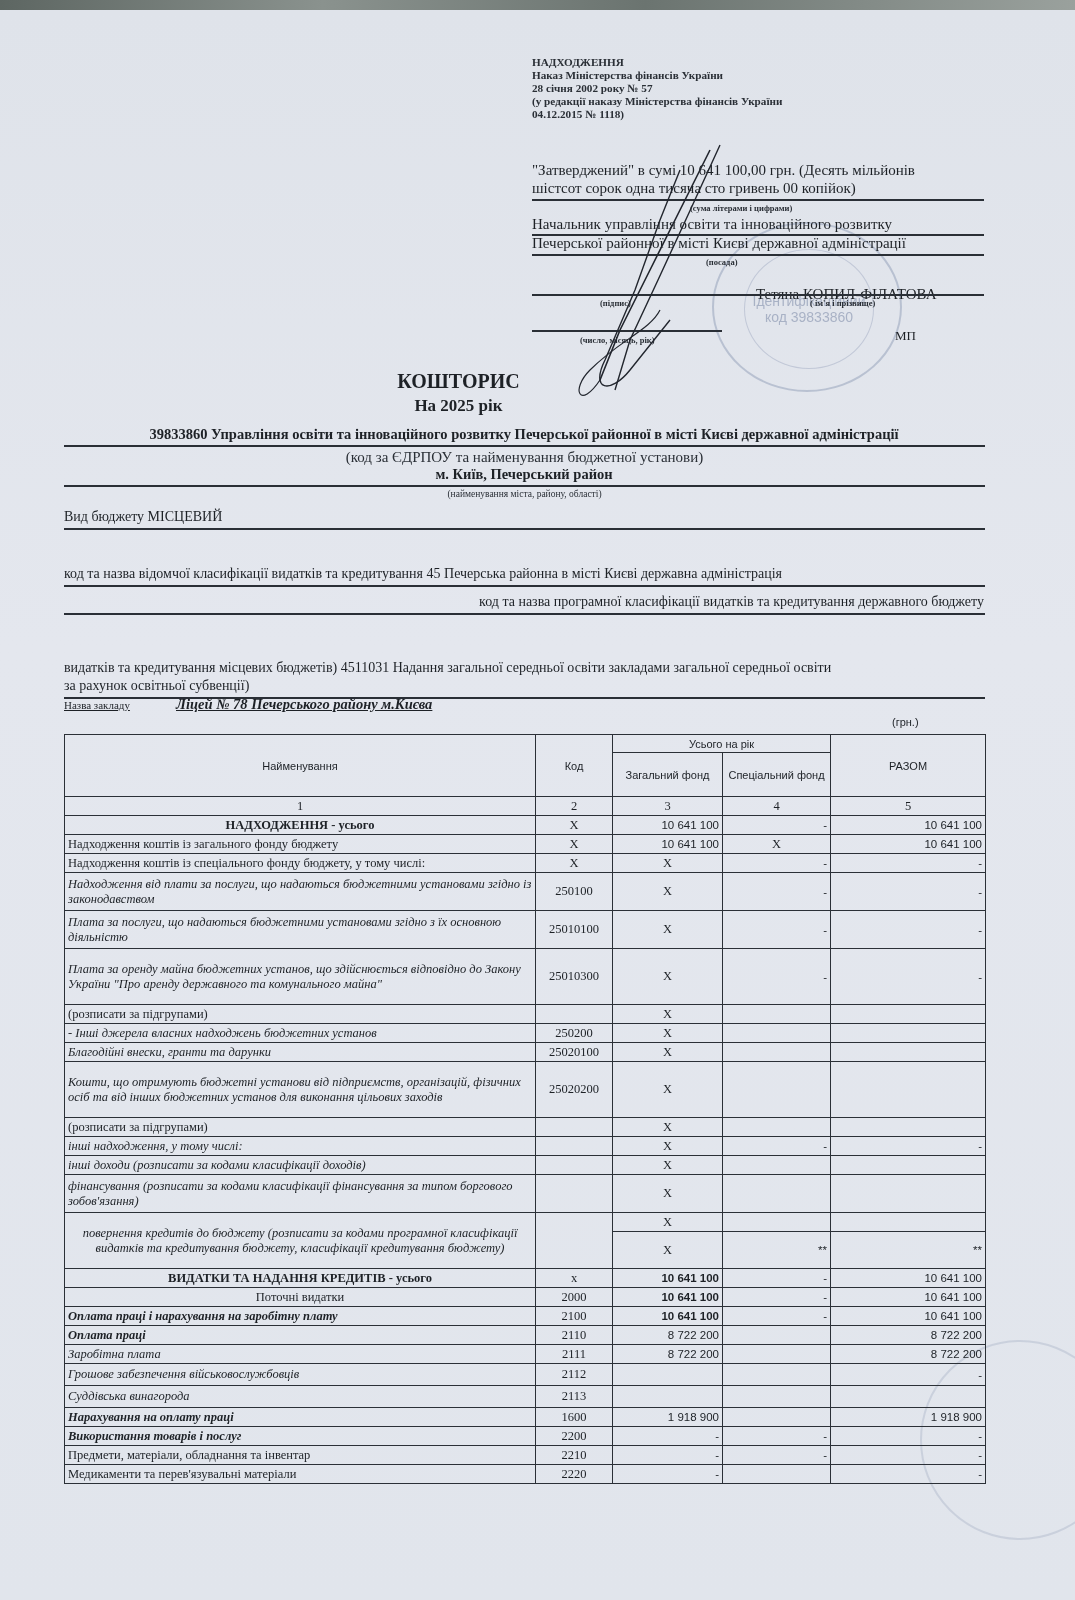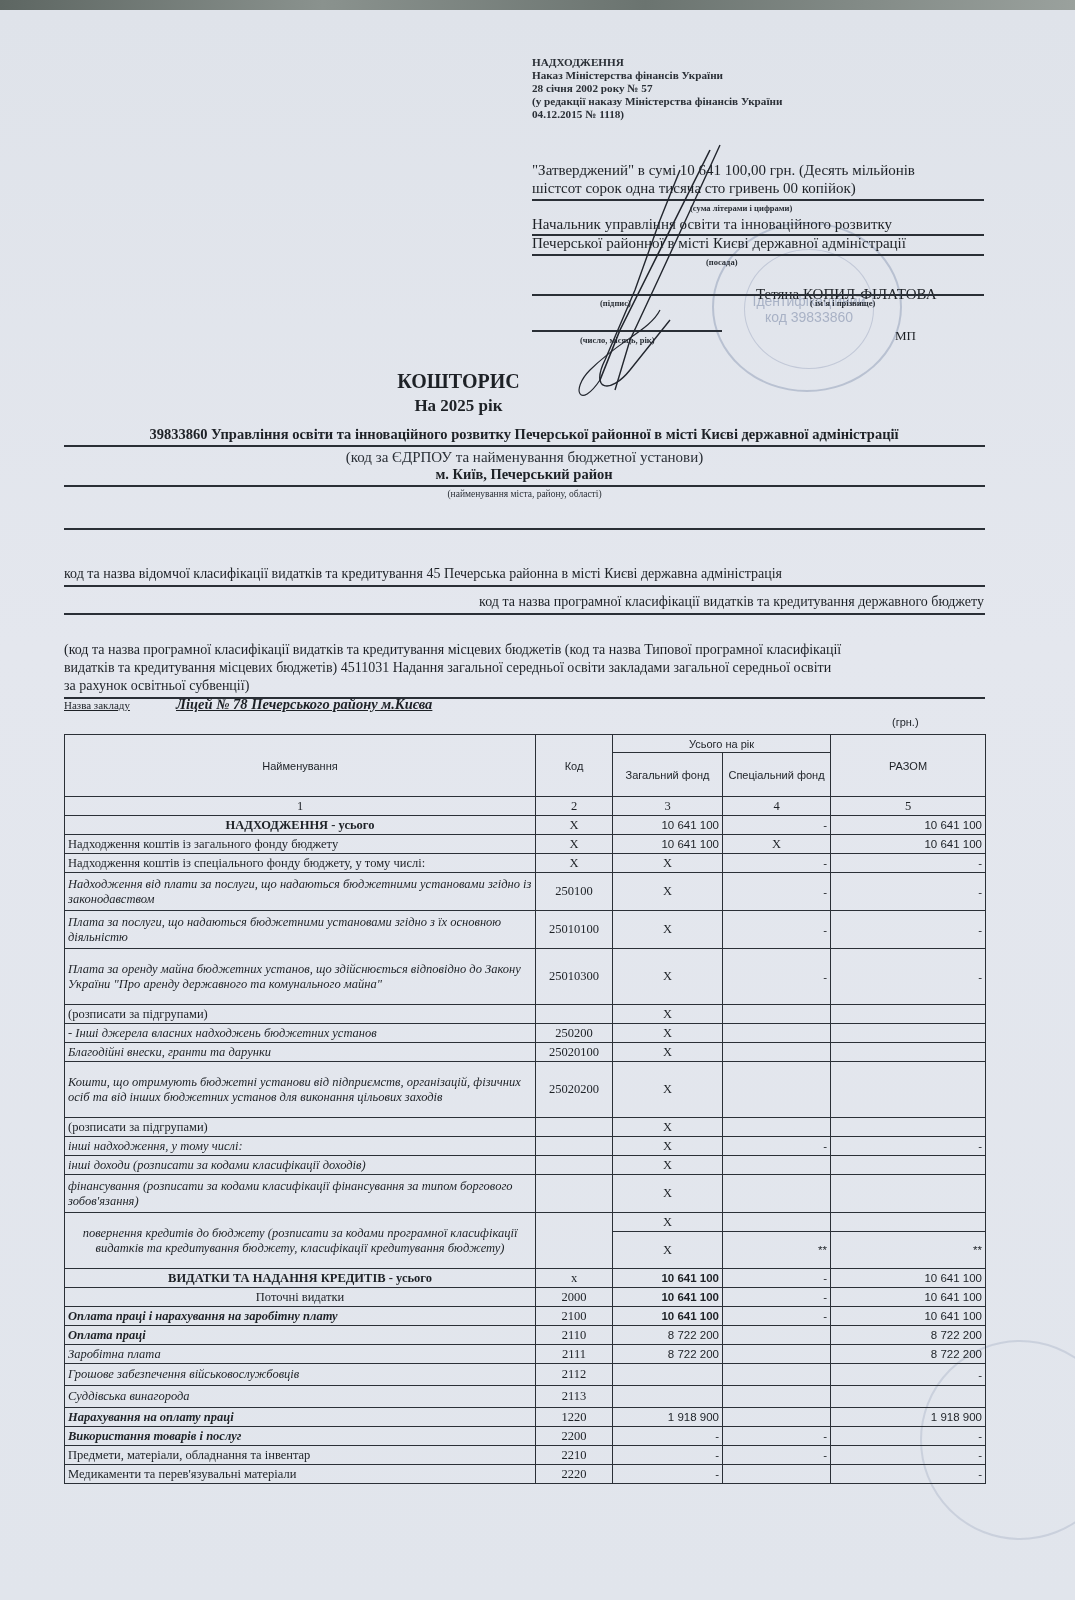--- a/index.html
+++ b/index.html
@@ -123,29 +123,29 @@
   <div class="title doc-year">На  2025 рік</div>
 
   <div class="org-line" style="top:416px;">39833860 Управління освіти та інноваційного розвитку Печерської районної в місті Києві державної адміністрації</div>
   <div class="line" style="left:64px; top:435px; width:921px;"></div>
   <div class="caption" style="left:64px; width:921px; top:439px; font-size:15px; font-weight:normal;">(код за ЄДРПОУ та найменування  бюджетної установи)</div>
 
   <div class="org-line" style="top:456px;">м. Київ, Печерський район</div>
   <div class="line" style="left:64px; top:475px; width:921px;"></div>
   <div class="caption" style="left:64px; width:921px; top:479px; font-size:9.5px; font-weight:normal;">(найменування міста, району, області)</div>
 
+  <div class="plain-line" style="top:499px;">Вид бюджету  МІСЦЕВИЙ</div>
   <div class="line" style="left:64px; top:518px; width:921px;"></div>
 
   <div class="plain-line" style="top:556px;">код та назва відомчої класифікації видатків та кредитування   45  Печерська районна в місті Києві державна адміністрація</div>
   <div class="line" style="left:64px; top:575px; width:921px;"></div>
 
   <div class="plain-line" style="top:584px;text-align:right;">код та назва програмної класифікації видатків та кредитування державного бюджету</div>
   <div class="line" style="left:64px; top:603px; width:921px;"></div>
 
-  <div class="plain-line" style="top:632px;">(код та назва програмної класифікації видатків та кредитування місцевих бюджетів (код та назва Типової програмної класифікації</div>
   <div class="plain-line" style="top:650px;">видатків та кредитування місцевих бюджетів)     4511031  Надання загальної середньої освіти закладами загальної середньої освіти</div>
   <div class="plain-line" style="top:668px;">за рахунок освітньої субвенції)</div>
   <div class="line" style="left:64px; top:687px; width:921px;"></div>
 
   <div class="abs" style="left:64px; top:689px; font-size:11px; text-decoration:underline;">Назва  закладу</div>
   <div class="abs" style="left:176px; top:686px; font-size:14.5px; font-weight:bold; font-style:italic; text-decoration:underline;">Ліцей № 78 Печерського району м.Києва</div>
   <div class="unit">(грн.)</div>
 
   <table class="budget">
     <colgroup>
@@ -328,21 +328,21 @@
     </tr>
     <tr>
       <td class="it name" style="height:22px;">Суддівська винагорода</td>
       <td class="c">2113</td>
       <td class="r"></td>
       <td class="r"></td>
       <td class="r"></td>
     </tr>
     <tr>
       <td class="it b name">Нарахування на оплату праці</td>
-      <td class="c">1220</td>
+      <td class="c">1600</td>
       <td class="r">1 918 900</td>
       <td class="r"></td>
       <td class="r">1 918 900</td>
     </tr>
     <tr>
       <td class="it b name">Використання товарів і послуг</td>
       <td class="c">2200</td>
       <td class="r">-</td>
       <td class="r">-</td>
       <td class="r">-</td>

